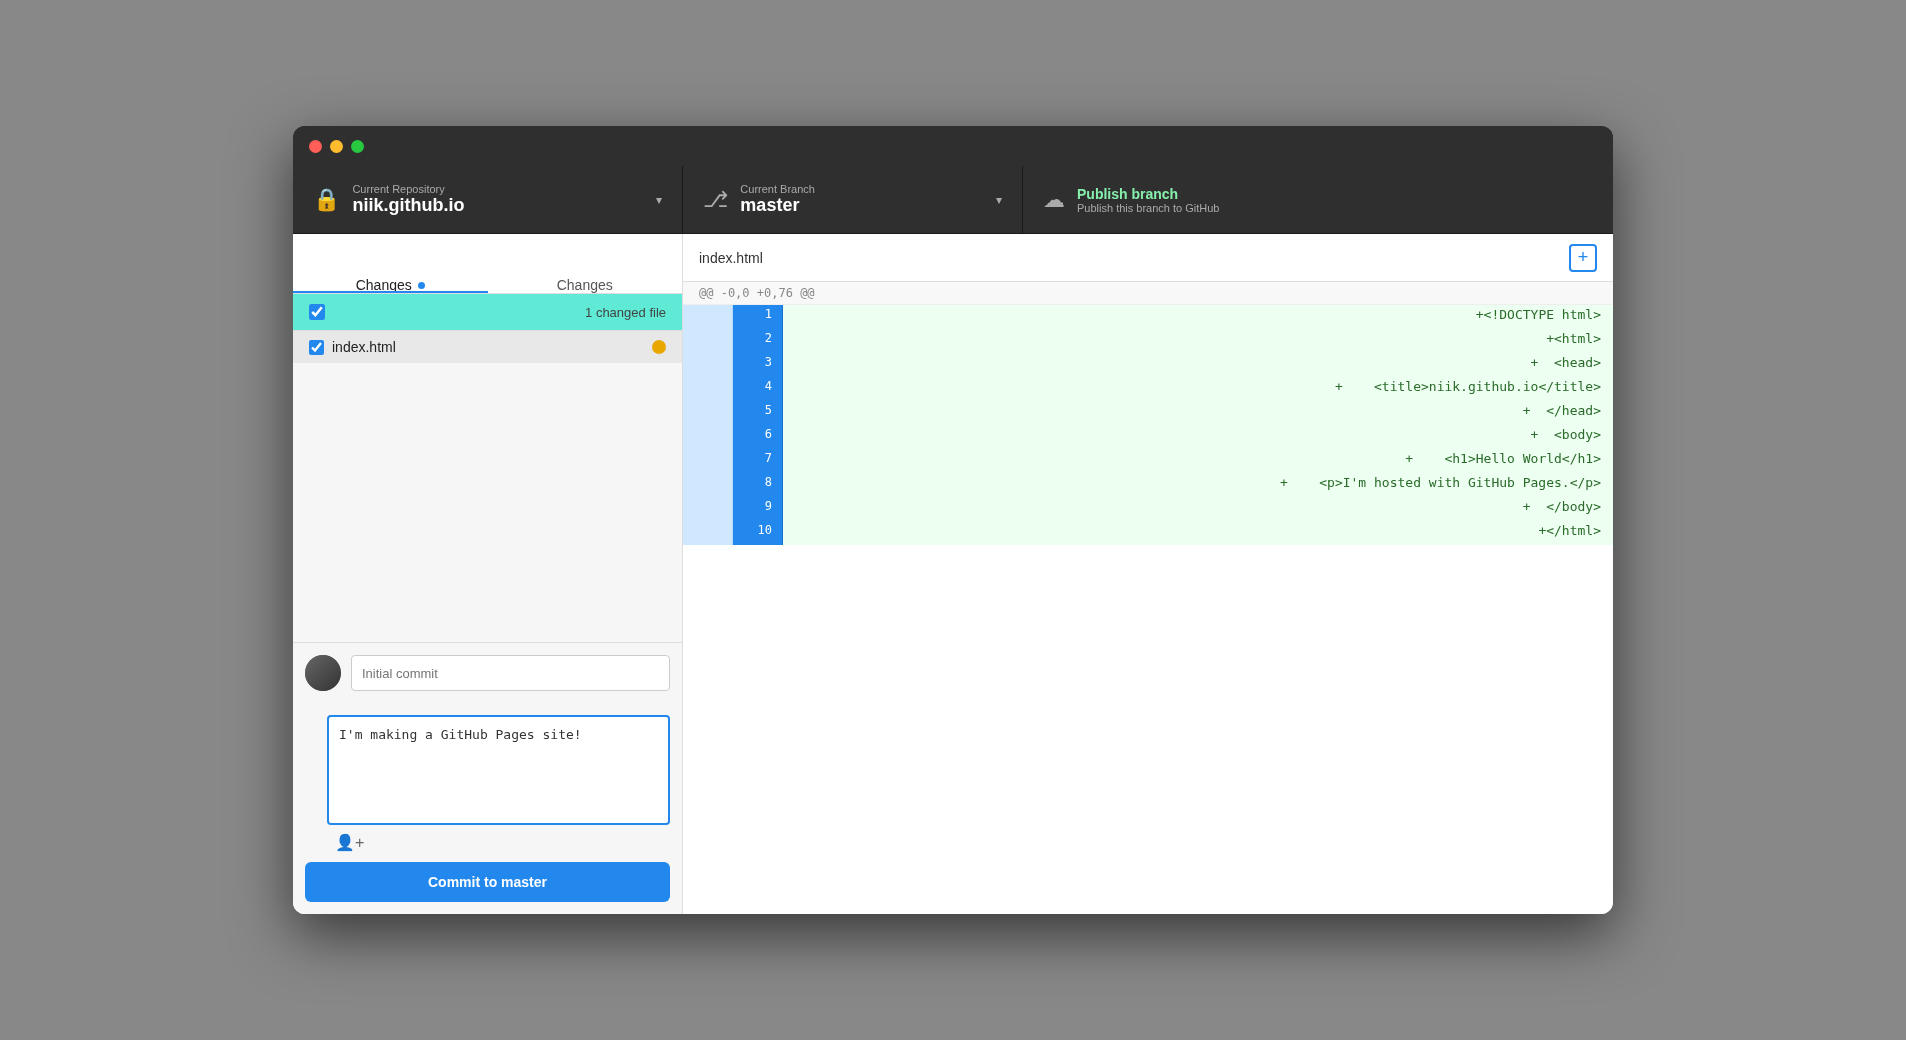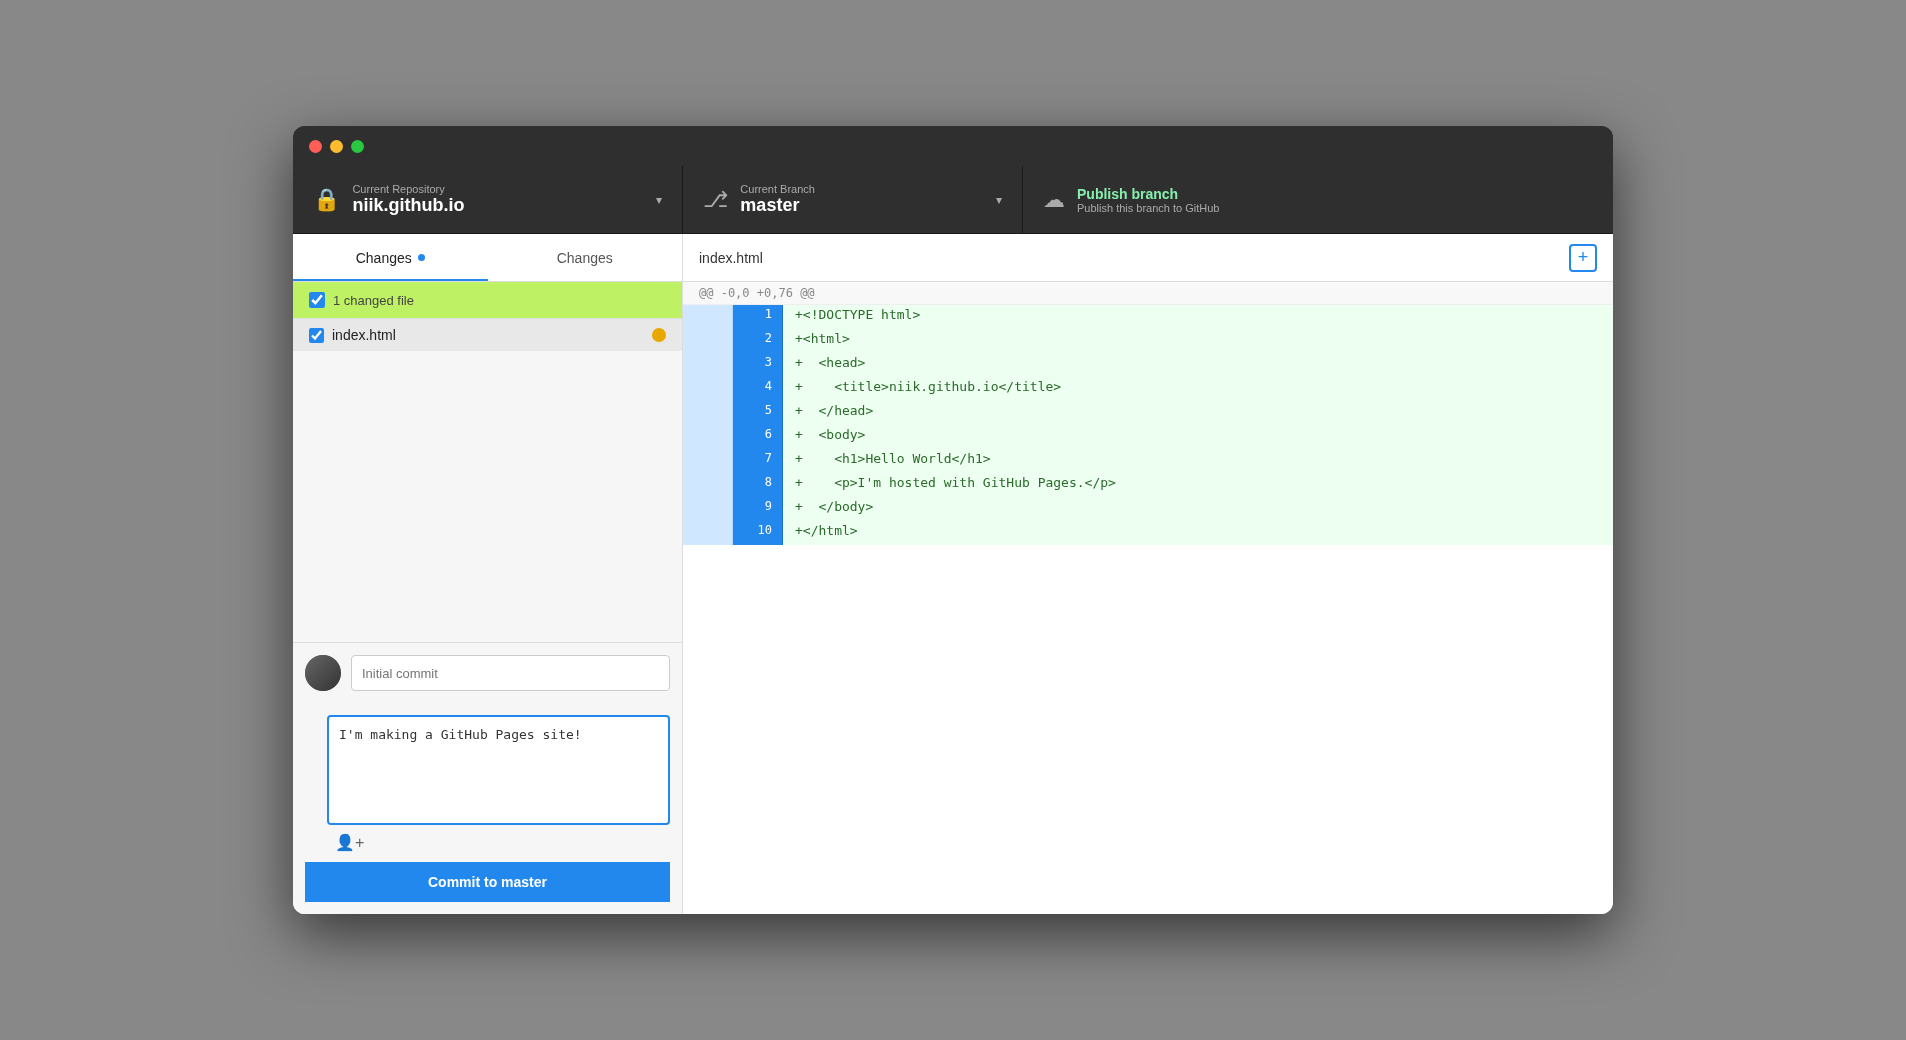--- a/index.html
+++ b/index.html
@@ -100,21 +100,22 @@
       border-right: 1px solid #ddd;
       display: flex;
       flex-direction: column;
       flex-shrink: 0;
     }
 
     .tabs {
       display: flex;
       background: #fff;
       border-bottom: 1px solid #ddd;
-      height: 48px;
+      height: 60px;
+      align-items: flex-end;
     }
     .tab {
       flex: 1;
       display: flex;
       align-items: center;
       justify-content: center;
       font-size: 14px;
       color: #555;
       cursor: pointer;
       position: relative;
@@ -134,26 +135,26 @@
     }
     .tab-dot {
       width: 7px; height: 7px;
       border-radius: 50%;
       background: #2288ee;
     }
 
     .changed-files-header {
       display: flex;
       align-items: center;
-      justify-content: flex-start;
+      justify-content: space-between;
       padding: 10px 16px;
       font-size: 13px;
       color: #444;
       border-bottom: 1px solid #ddd;
-      background: #bef264;
+      background: #5eead4;
       gap: 8px;
     }
     .changed-files-header input[type="checkbox"] {
       width: 16px; height: 16px;
       accent-color: #2288ee;
     }
 
     .file-list {
       flex: 1;
       overflow-y: auto;
@@ -239,21 +240,21 @@
     .add-co-author {
       font-size: 16px;
       color: #666;
       cursor: pointer;
     }
     .commit-button {
       width: 100%;
       background: #2288ee;
       color: #fff;
       border: none;
-      border-radius: 0;
+      border-radius: 6px;
       padding: 12px;
       font-size: 14px;
       font-weight: 600;
       cursor: pointer;
       margin-top: 10px;
     }
     .commit-button strong { font-weight: 800; }
 
     .diff-panel {
       flex: 1;
@@ -332,20 +333,21 @@
       color: #fff;
       border-right: 1px solid #1a70cc;
     }
     .diff-line-code {
       flex: 1;
       padding: 2px 12px;
       background: #edfff0;
       color: #2a6b2a;
       white-space: pre;
       font-family: 'SF Mono', 'Consolas', 'Monaco', monospace;
+      text-align: right;
     }
   </style>
 </head>
 <body>
 
 <div class="window">
 
   <div class="titlebar">
     <span class="traffic-light tl-red"></span>
     <span class="traffic-light tl-yellow"></span>

